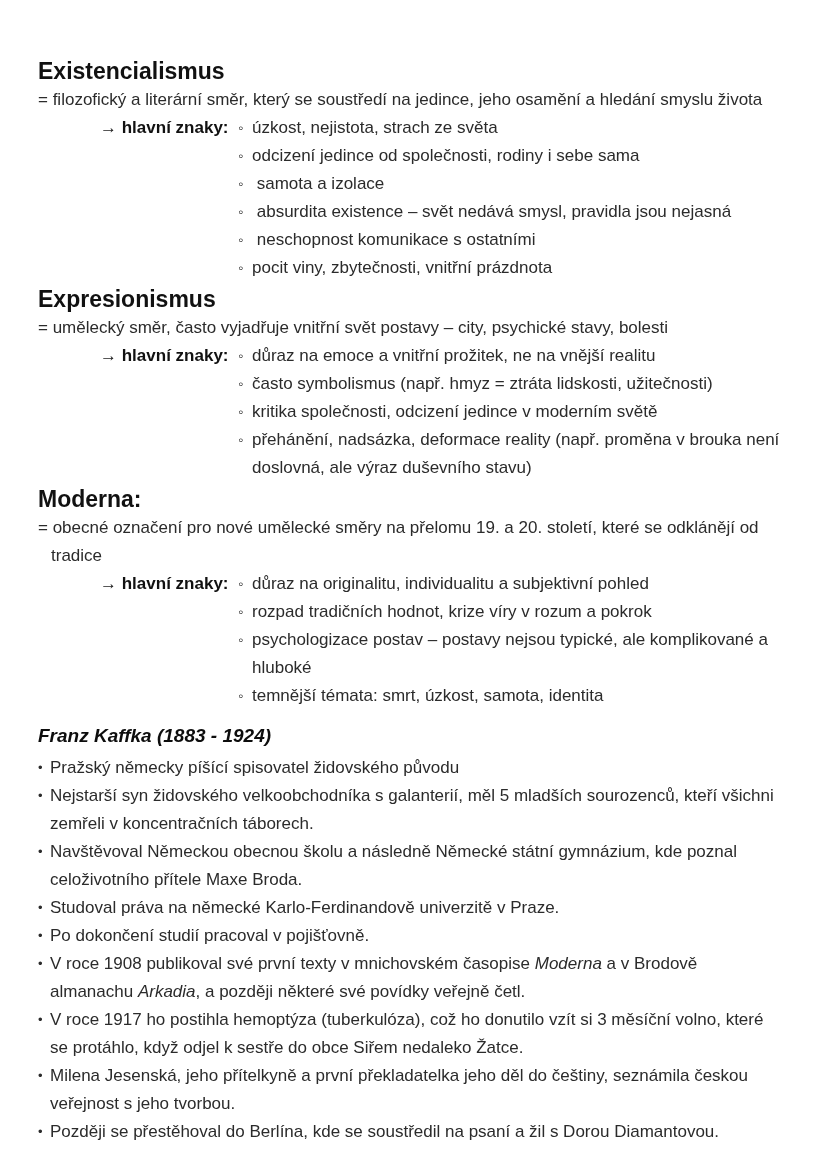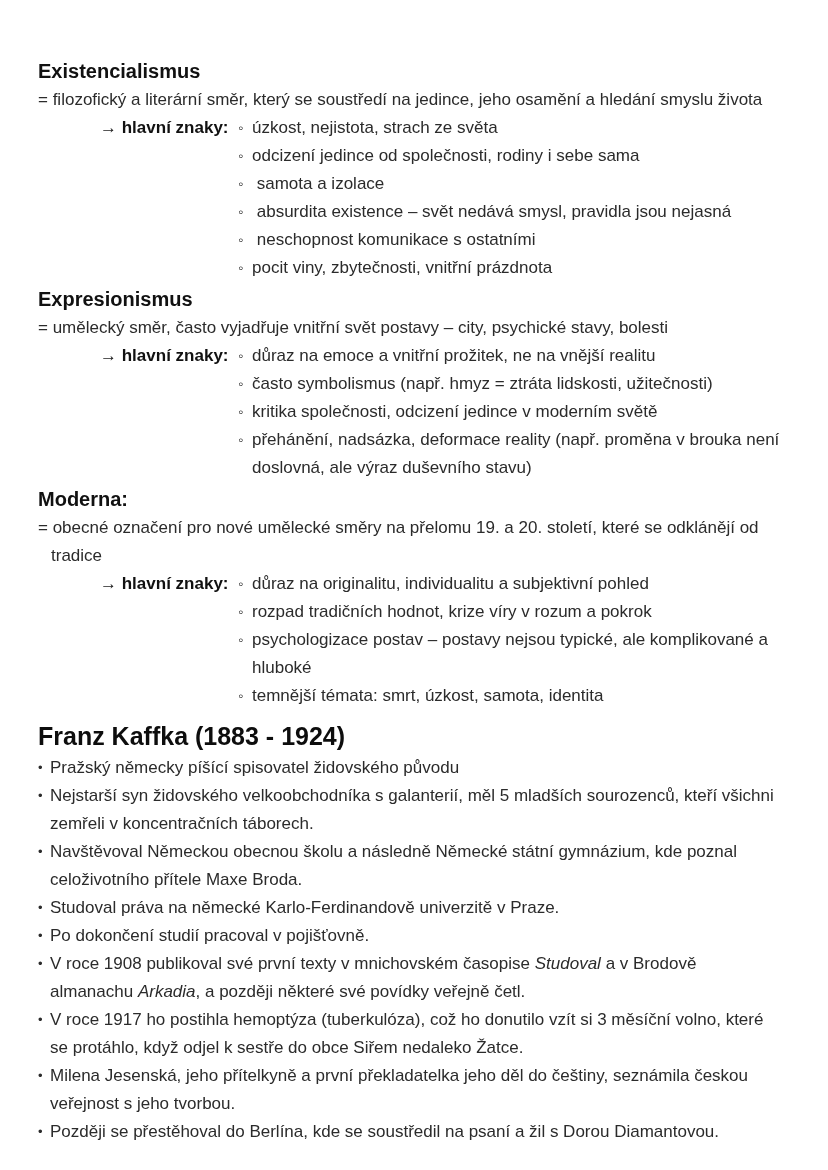--- a/index.html
+++ b/index.html
@@ -14,21 +14,21 @@
     line-height: 28px;
     overflow: hidden;
   }
   .page {
     padding: 56px 0 0 38px;
     width: 828px;
   }
   .content { width: 790px; }
 
   h2.sec-heading {
-    font-size: 20px;
+    font-size: 23px;
     line-height: 26px;
     font-weight: bold;
     color: #111111;
     margin: 2px 0 2px 0;
   }
   h2.mt { margin-top: 4px; }
 
   p.definition {
     margin: 0;
     padding-left: 13px;
@@ -61,25 +61,26 @@
   .obullet {
     display: inline-block;
     text-indent: 0;
     width: 14px;
     color: #2b2b2b;
     font-size: 15px;
   }
   .btext { white-space: pre-wrap; }
 
   h1.kafka-heading {
-    font-size: 25px;
+    font-size: 19px;
     line-height: 32px;
     font-weight: bold;
     color: #0d0d0d;
     margin: 10px 0 2px 0;
+    font-style: italic;
   }
   ul.kafka-list {
     list-style: none;
     margin: 0;
     padding: 0;
     max-width: 745px;
   }
   ul.kafka-list li {
     position: relative;
     padding-left: 12px;
@@ -144,21 +145,21 @@
     </section>
 
     <section>
       <h1 class="kafka-heading">Franz Kaffka (1883 - 1924)</h1>
       <ul class="kafka-list">
         <li><span class="dbullet">•</span><span>Pražský německy píšící spisovatel židovského původu</span></li>
         <li><span class="dbullet">•</span><span>Nejstarší syn židovského velkoobchodníka s galanterií, měl 5 mladších sourozenců, kteří všichni zemřeli v koncentračních táborech.</span></li>
         <li><span class="dbullet">•</span><span>Navštěvoval Německou obecnou školu a následně Německé státní gymnázium, kde poznal celoživotního přítele Maxe Broda.</span></li>
         <li><span class="dbullet">•</span><span>Studoval práva na německé Karlo-Ferdinandově univerzitě v Praze.</span></li>
         <li><span class="dbullet">•</span><span>Po dokončení studií pracoval v pojišťovně.</span></li>
-        <li><span class="dbullet">•</span><span><span>V roce 1908 publikoval své první texty v mnichovském časopise </span><span class="italic">Studoval</span><span> a v Brodově almanachu </span><span class="italic">Arkadia</span><span>, a později některé své povídky veřejně četl.</span></span></li>
+        <li><span class="dbullet">•</span><span><span>V roce 1908 publikoval své první texty v mnichovském časopise </span><span class="italic">Moderna</span><span> a v Brodově almanachu </span><span class="italic">Arkadia</span><span>, a později některé své povídky veřejně četl.</span></span></li>
         <li><span class="dbullet">•</span><span>V roce 1917 ho postihla hemoptýza (tuberkulóza), což ho donutilo vzít si 3 měsíční volno, které se protáhlo, když odjel k sestře do obce Siřem nedaleko Žatce.</span></li>
         <li><span class="dbullet">•</span><span>Milena Jesenská, jeho přítelkyně a první překladatelka jeho děl do češtiny, seznámila českou veřejnost s jeho tvorbou.</span></li>
         <li><span class="dbullet">•</span><span>Později se přestěhoval do Berlína, kde se soustředil na psaní a žil s Dorou Diamantovou.</span></li>
       </ul>
     </section>
 
   </div>
 </div>
 
 </body></html>

